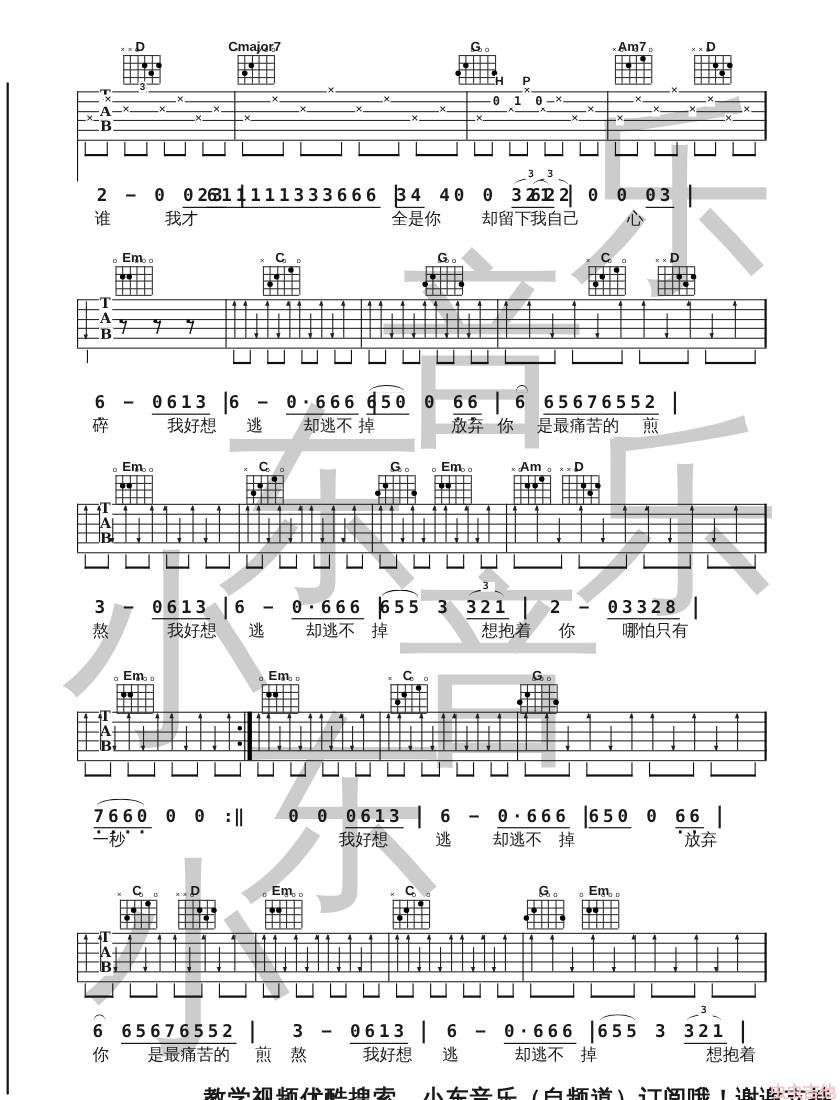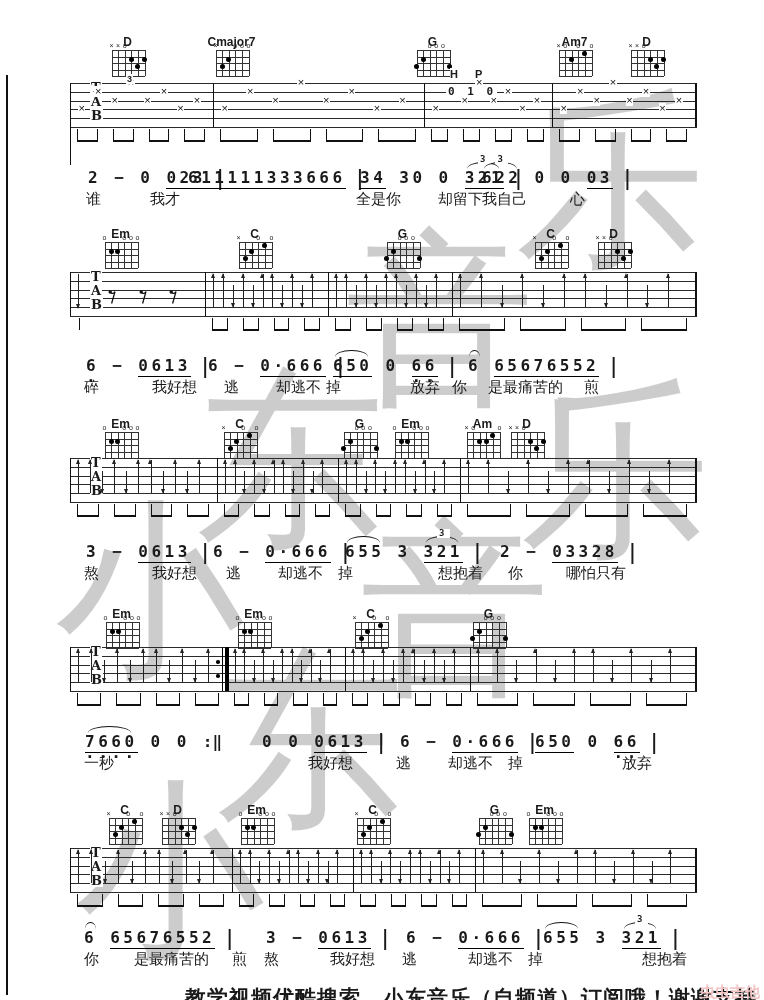--- a/index.html
+++ b/index.html
@@ -255,21 +255,21 @@
         <div class="num ">0</div>
         <div class="num u">023</div>
         <div class="num bar">|</div>
       </div>
       <div class="measure" style="left: 188px; top: 168px;">
         <div class="num u">611111333666</div>
         <div class="num bar">|</div>
       </div>
       <div class="measure" style="left: 360px; top: 168px;">
         <div class="num u">34</div>
-        <div class="num ">30</div>
+        <div class="num ">40</div>
         <div class="num ">0</div>
         <div class="num u tri">321<div class="arc"></div><div class="t3">3</div></div>
         <div class="num bar">|</div>
       </div>
       <div class="measure" style="left: 482px; top: 168px;">
         <div class="num tri">622<div class="arc"></div><div class="t3">3</div></div>
         <div class="num ">0</div>
         <div class="num ">0</div>
         <div class="num u">03</div>
         <div class="num bar">|</div>

